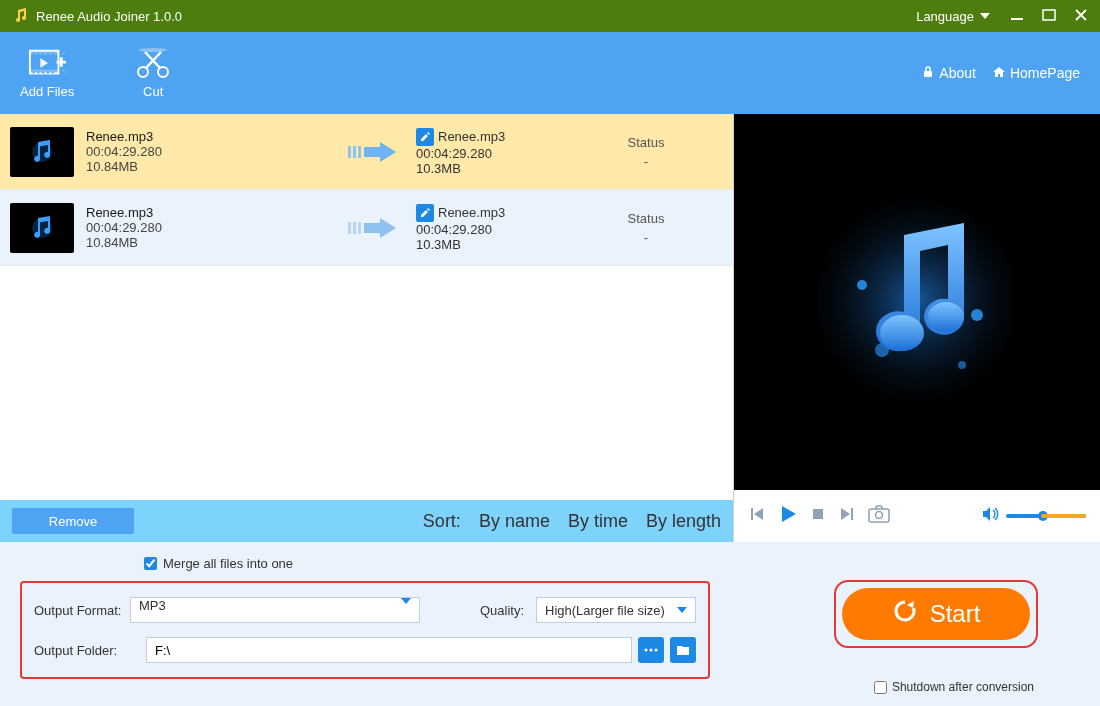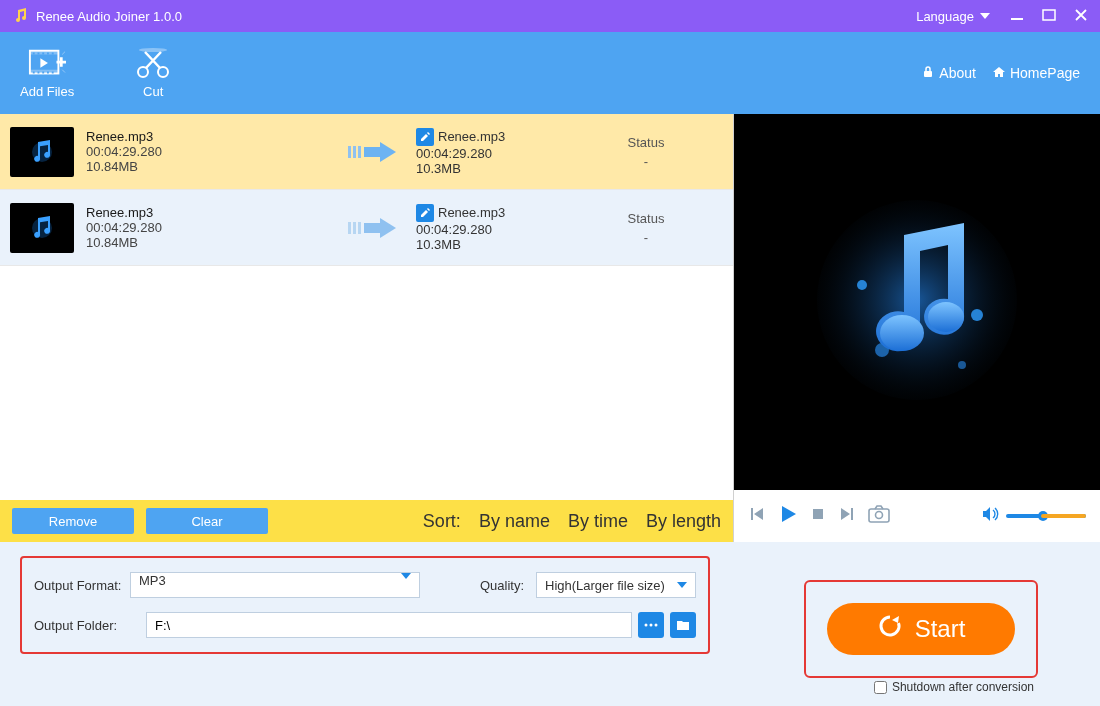--- a/index.html
+++ b/index.html
@@ -1,19 +1,19 @@
 <!DOCTYPE html>
 <html><head>
 <meta charset="utf-8">
 <style>
 * { margin: 0; padding: 0; box-sizing: border-box; font-family: "Segoe UI", Tahoma, sans-serif; }
 body { width: 1100px; height: 706px; overflow: hidden; background: #fff; position: relative; }
 
 
-.titlebar { height: 32px; background: #8b5cf6; display: flex; align-items: center; padding: 0 12px; color: #fff; font-size: 13px; }
+.titlebar { height: 32px; background: #4d7c0f; display: flex; align-items: center; padding: 0 12px; color: #fff; font-size: 13px; }
 .titlebar .app-icon { width: 16px; height: 16px; margin-right: 8px; }
 .titlebar .title-text { flex: 1; }
 .titlebar .lang { display: flex; align-items: center; gap: 6px; cursor: pointer; margin-right: 20px; }
 .titlebar .win-controls { display: flex; gap: 18px; align-items: center; }
 .win-btn { cursor: pointer; font-size: 14px; }
 
 
 .toolbar { height: 82px; background: #4ea4f2; display: flex; align-items: center; padding: 0 20px; color: #fff; }
 .tool-item { display: flex; flex-direction: column; align-items: center; gap: 4px; cursor: pointer; margin-right: 60px; }
 .tool-item .tool-label { font-size: 13px; }
@@ -34,21 +34,21 @@
 .file-info .fname { color: #1a1a1a; }
 .file-info .dur, .file-info .size { color: #444; }
 .arrow-block { width: 80px; display: flex; align-items: center; justify-content: center; }
 .out-info { width: 180px; font-size: 13px; color: #333; }
 .out-info .hdr { display: flex; align-items: center; gap: 4px; }
 .edit-badge { width: 18px; height: 18px; background: #1e88e5; border-radius: 2px; display: inline-flex; align-items: center; justify-content: center; }
 .status-col { width: 100px; text-align: center; font-size: 13px; color: #333; }
 .status-col .st-label { color: #555; }
 .status-col .st-val { color: #555; margin-top: 4px; }
 
-.list-footer { height: 42px; display: flex; align-items: center; padding: 0 12px; gap: 12px; background: #fde047; }
+.list-footer { height: 42px; display: flex; align-items: center; padding: 0 12px; gap: 12px; background: #7dd3fc; }
 .small-btn { width: 122px; height: 26px; background: #4ea4f2; color: #fff; border: none; border-radius: 2px; font-size: 13px; cursor: pointer; }
 .sort-area { margin-left: auto; display: flex; gap: 18px; font-size: 18px; color: #333; align-items: center; }
 .sort-area .sort-opt { cursor: pointer; }
 
 
 .preview { width: 366px; background: #fff; display: flex; flex-direction: column; }
 .preview-canvas { height: 376px; background: #000; position: relative; }
 .note-glow { position: absolute; top: 50%; left: 50%; transform: translate(-50%, -50%); }
 .player-bar { flex: 1; display: flex; align-items: center; padding: 0 14px; gap: 12px; }
 .p-btn { cursor: pointer; color: #8fa3b5; }
@@ -66,21 +66,21 @@
 .out-row { display: flex; align-items: center; font-size: 13px; color: #333; margin-bottom: 14px; }
 .out-row:last-child { margin-bottom: 0; }
 .out-row .lbl { width: 112px; }
 .select-box { flex: 0 0 290px; height: 26px; background: #fff; border: 1px solid #bfcfe0; display: flex; align-items: flex-start; padding: 0 8px; justify-content: space-between; cursor: pointer; }
 .qual-area { display: flex; align-items: center; gap: 12px; margin-left: 60px; }
 .qual-select { width: 160px; height: 26px; background: #fff; border: 1px solid #bfcfe0; display: flex; align-items: center; padding: 8px 8px; justify-content: space-between; cursor: pointer; }
 .folder-input { flex: 1; height: 26px; background: #fff; border: 1px solid #bfcfe0; padding: 0 8px; font-size: 13px; outline: none; }
 .folder-btns { display: flex; gap: 6px; margin-left: 6px; }
 .icon-btn { width: 26px; height: 26px; background: #1e88e5; border-radius: 3px; display: flex; align-items: center; justify-content: center; cursor: pointer; }
 
-.start-wrap { position: absolute; right: 62px; top: 38px; border: 2px solid #e53935; border-radius: 6px; padding: 21px; }
+.start-wrap { position: absolute; right: 62px; top: 38px; border: 2px solid #e53935; border-radius: 14px; padding: 6px; }
 .start-btn { width: 188px; height: 52px; background: #ff7a00; border: none; border-radius: 26px; color: #fff; font-size: 24px; display: flex; align-items: center; justify-content: center; gap: 12px; cursor: pointer; }
 .shutdown-row { position: absolute; right: 66px; bottom: 12px; font-size: 12px; color: #333; display: flex; align-items: center; gap: 5px; }
 
 .tri-down { width:0; height:0; border-left:5px solid transparent; border-right:5px solid transparent; border-top:6px solid #1e88e5; }
 .tri-down.white { border-top-color:#fff; }
 </style>
 </head>
 <body>
 
 <div class="titlebar">
@@ -243,21 +243,20 @@
         <div class="status-col">
           <div class="st-label">Status</div>
           <div class="st-val">-</div>
         </div>
       </div>
 
     </div>
 
     <div class="list-footer">
       <button class="small-btn">Remove</button>
-      <button class="small-btn">Clear</button>
       <div class="sort-area">
         <span>Sort:</span>
         <span class="sort-opt">By name</span>
         <span class="sort-opt">By time</span>
         <span class="sort-opt">By length</span>
       </div>
     </div>
   </div>
 
   <div class="preview">
@@ -310,20 +309,24 @@
             </svg></span>
         <div class="vol-track">
             <div class="vol-thumb"></div>
           </div>
       </div>
     </div>
   </div>
 </div>
 
 <div class="bottom">
+  <div class="merge-row">
+    <input type="checkbox" checked="" style="">
+    <span>Merge all files into one</span>
+  </div>
 
   <div class="output-box">
     <div class="out-row">
       <span class="lbl">Output Format:</span>
       <div class="select-box">
         <span>MP3</span>
         <span class="tri-down"></span>
       </div>
       <div class="qual-area">
         <span>Quality:</span>

